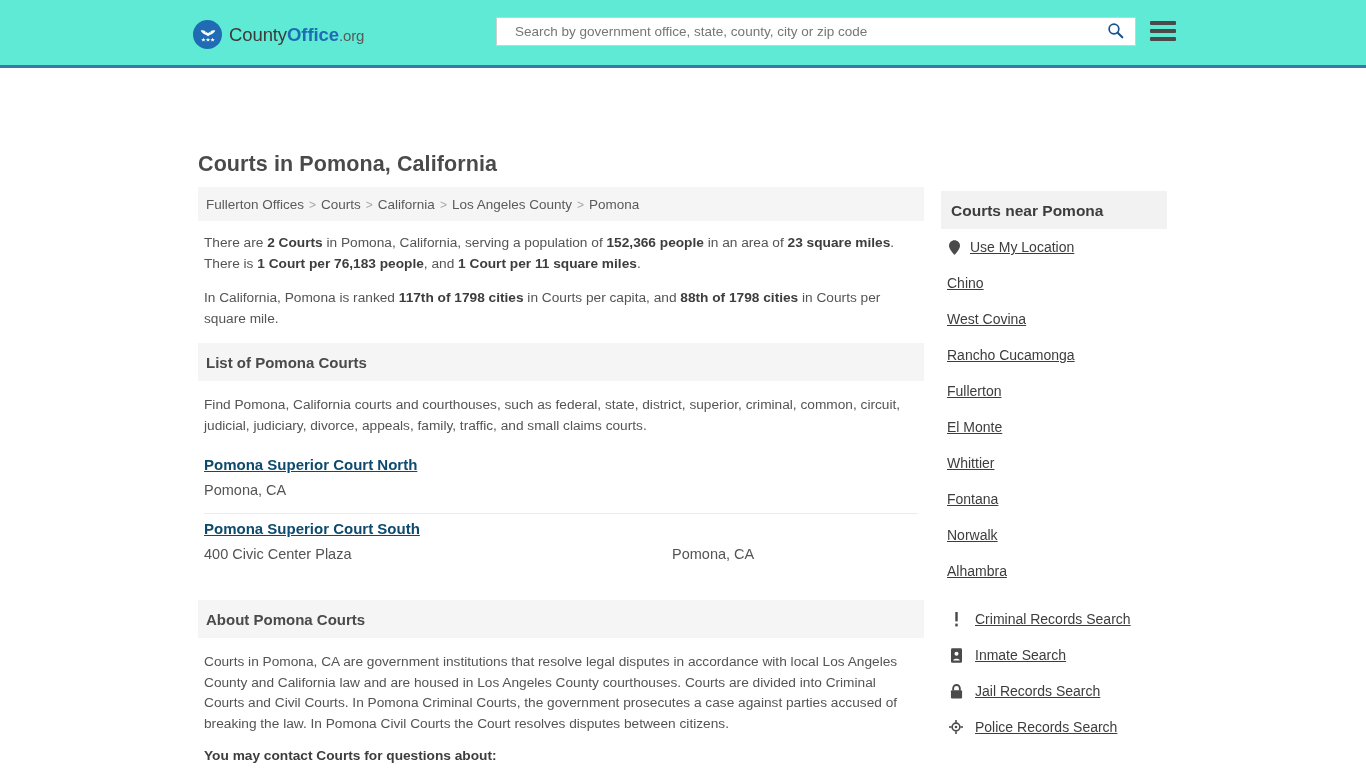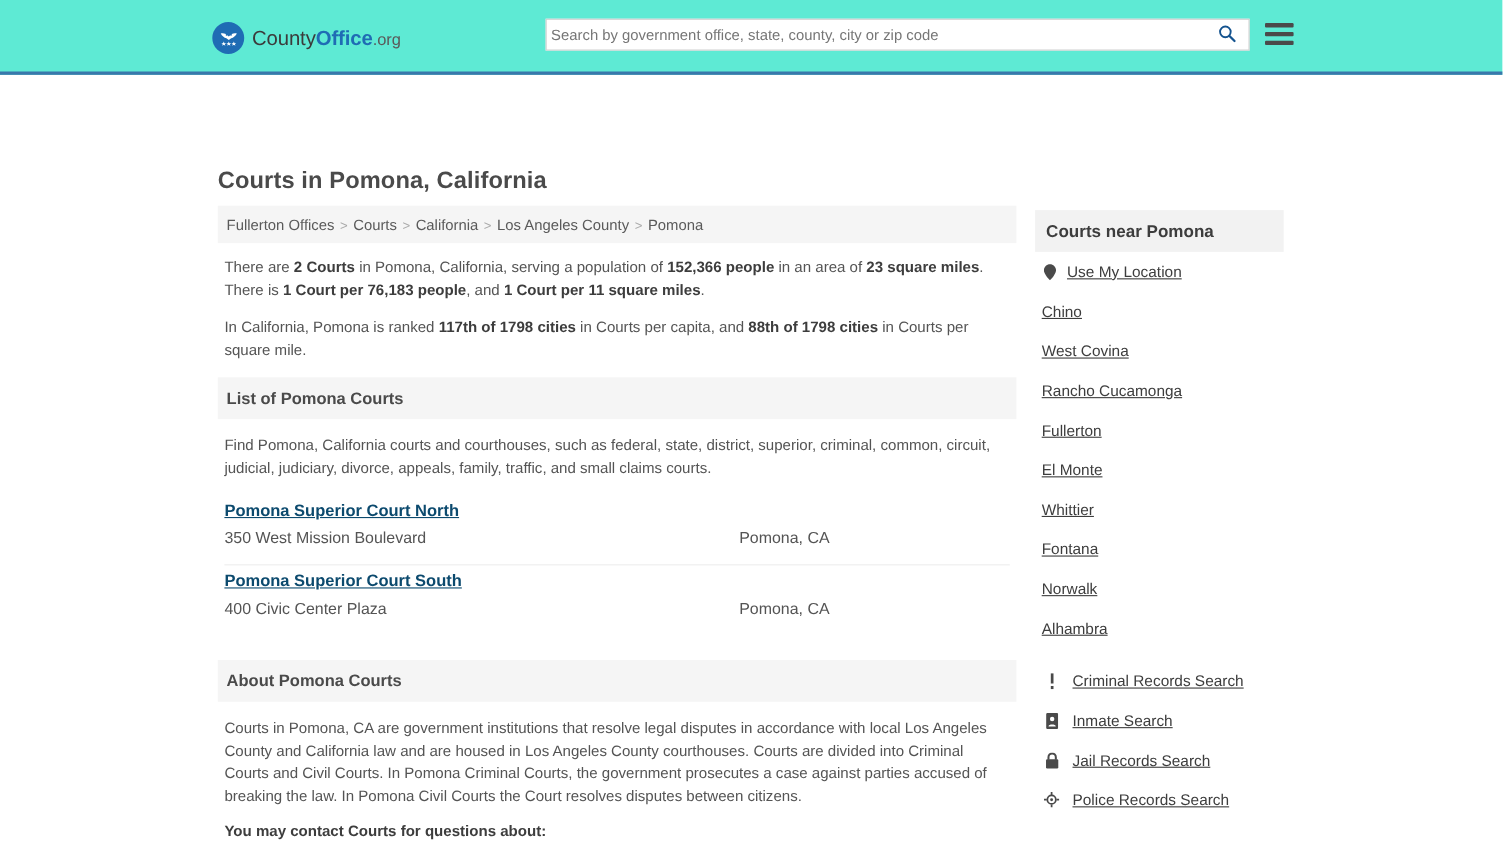--- a/index.html
+++ b/index.html
@@ -56,21 +56,21 @@
     display: flex;
     align-items: center;
   }
   .search-input {
     flex: 1 1 auto;
     border: none; outline: none;
     background: transparent;
     font-family: "Liberation Sans", sans-serif;
     font-size: 13.5px;
     color: #3b3b3b;
-    padding: 0 4px;
+    padding: 0 18px;
     height: 100%;
   }
   .search-input::placeholder { color: #767676; }
   .search-btn {
     width: 40px; height: 100%;
     border: none; background: transparent;
     cursor: pointer;
     display: flex; align-items: center; justify-content: center;
     padding: 0;
   }
@@ -294,21 +294,20 @@
 
     <div class="section-head">List of Pomona Courts</div>
     <div class="section-body">
       <p>Find Pomona, California courts and courthouses, such as federal, state, district, superior, criminal, common, circuit, judicial, judiciary, divorce, appeals, family, traffic, and small claims courts.</p>
     </div>
 
     <div class="court-list">
       <div class="court-row">
         <a class="court-name" href="#">Pomona Superior Court North</a>
         <div class="court-addr-line">
-          <span class="court-street">350 West Mission Boulevard</span>
           <span class="court-city">Pomona, CA</span>
         </div>
       </div>
       <div class="court-row">
         <a class="court-name" href="#">Pomona Superior Court South</a>
         <div class="court-addr-line">
           <span class="court-street">400 Civic Center Plaza</span>
           <span class="court-city">Pomona, CA</span>
         </div>
       </div>

